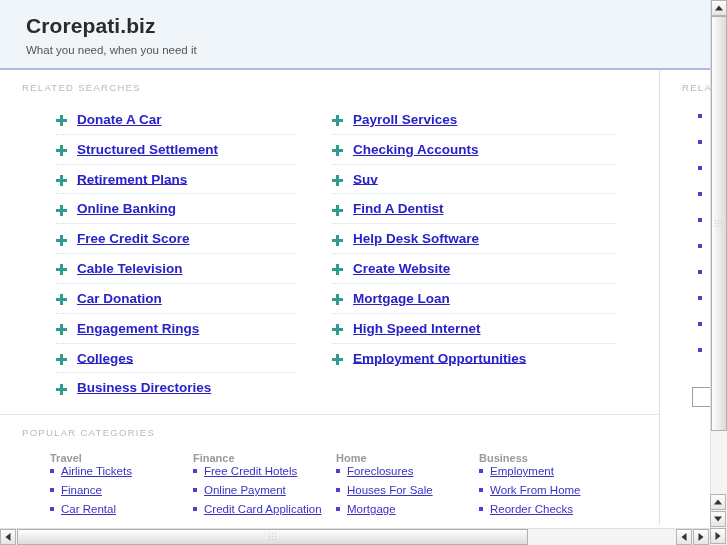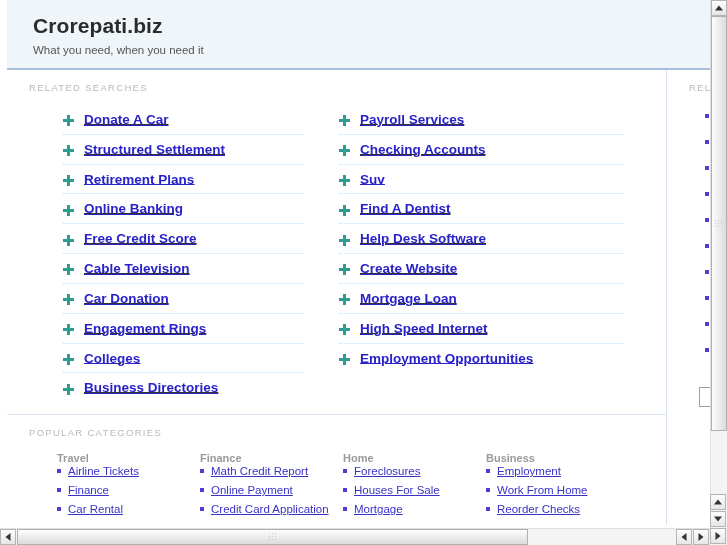--- a/index.html
+++ b/index.html
@@ -22,21 +22,21 @@
     position: relative;
     width: 727px;
     height: 545px;
     box-sizing: border-box;
     background: #ffffff;
   }
 
   
   #viewport {
     position: absolute;
-    left: 7px;
+    left: 0;
     top: 0;
     width: 710px;
     height: 525px;
     overflow: hidden;
     background: #ffffff;
   }
 
   
   #page {
     position: relative;
@@ -98,21 +98,20 @@
 
   
   .links-grid {
     display: flex;
     padding: 12px 0 0 0;
   }
   .links-col {
     width: 296px;
     box-sizing: border-box;
     padding-left: 56px;
-    text-decoration: underline;
   }
   .links-col:nth-child(2) { padding-left: 36px; width: 320px; }
 
   .link-row {
     border-bottom: 1px dotted #cfe0ef;
     padding: 6px 0 6px 0;
     line-height: 16px;
     white-space: nowrap;
   }
   .link-row:last-child { border-bottom: none; }
@@ -373,21 +372,21 @@
                 <ul class="cat-list">
                   <li><span class="cat-bullet"></span><a class="clink">Airline Tickets</a></li>
                   <li><span class="cat-bullet"></span><a class="clink">Finance</a></li>
                   <li><span class="cat-bullet"></span><a class="clink">Car Rental</a></li>
                 </ul>
               </div>
 
               <div class="cat-col">
                 <div class="cat-title">Finance</div>
                 <ul class="cat-list">
-                  <li><span class="cat-bullet"></span><a class="clink">Math Credit Report</a></li>
+                  <li><span class="cat-bullet"></span><a class="clink">Free Credit Hotels</a></li>
                   <li><span class="cat-bullet"></span><a class="clink">Online Payment</a></li>
                   <li><span class="cat-bullet"></span><a class="clink">Credit Card Application</a></li>
                 </ul>
               </div>
 
               <div class="cat-col">
                 <div class="cat-title">Home</div>
                 <ul class="cat-list">
                   <li><span class="cat-bullet"></span><a class="clink">Foreclosures</a></li>
                   <li><span class="cat-bullet"></span><a class="clink">Houses For Sale</a></li>

